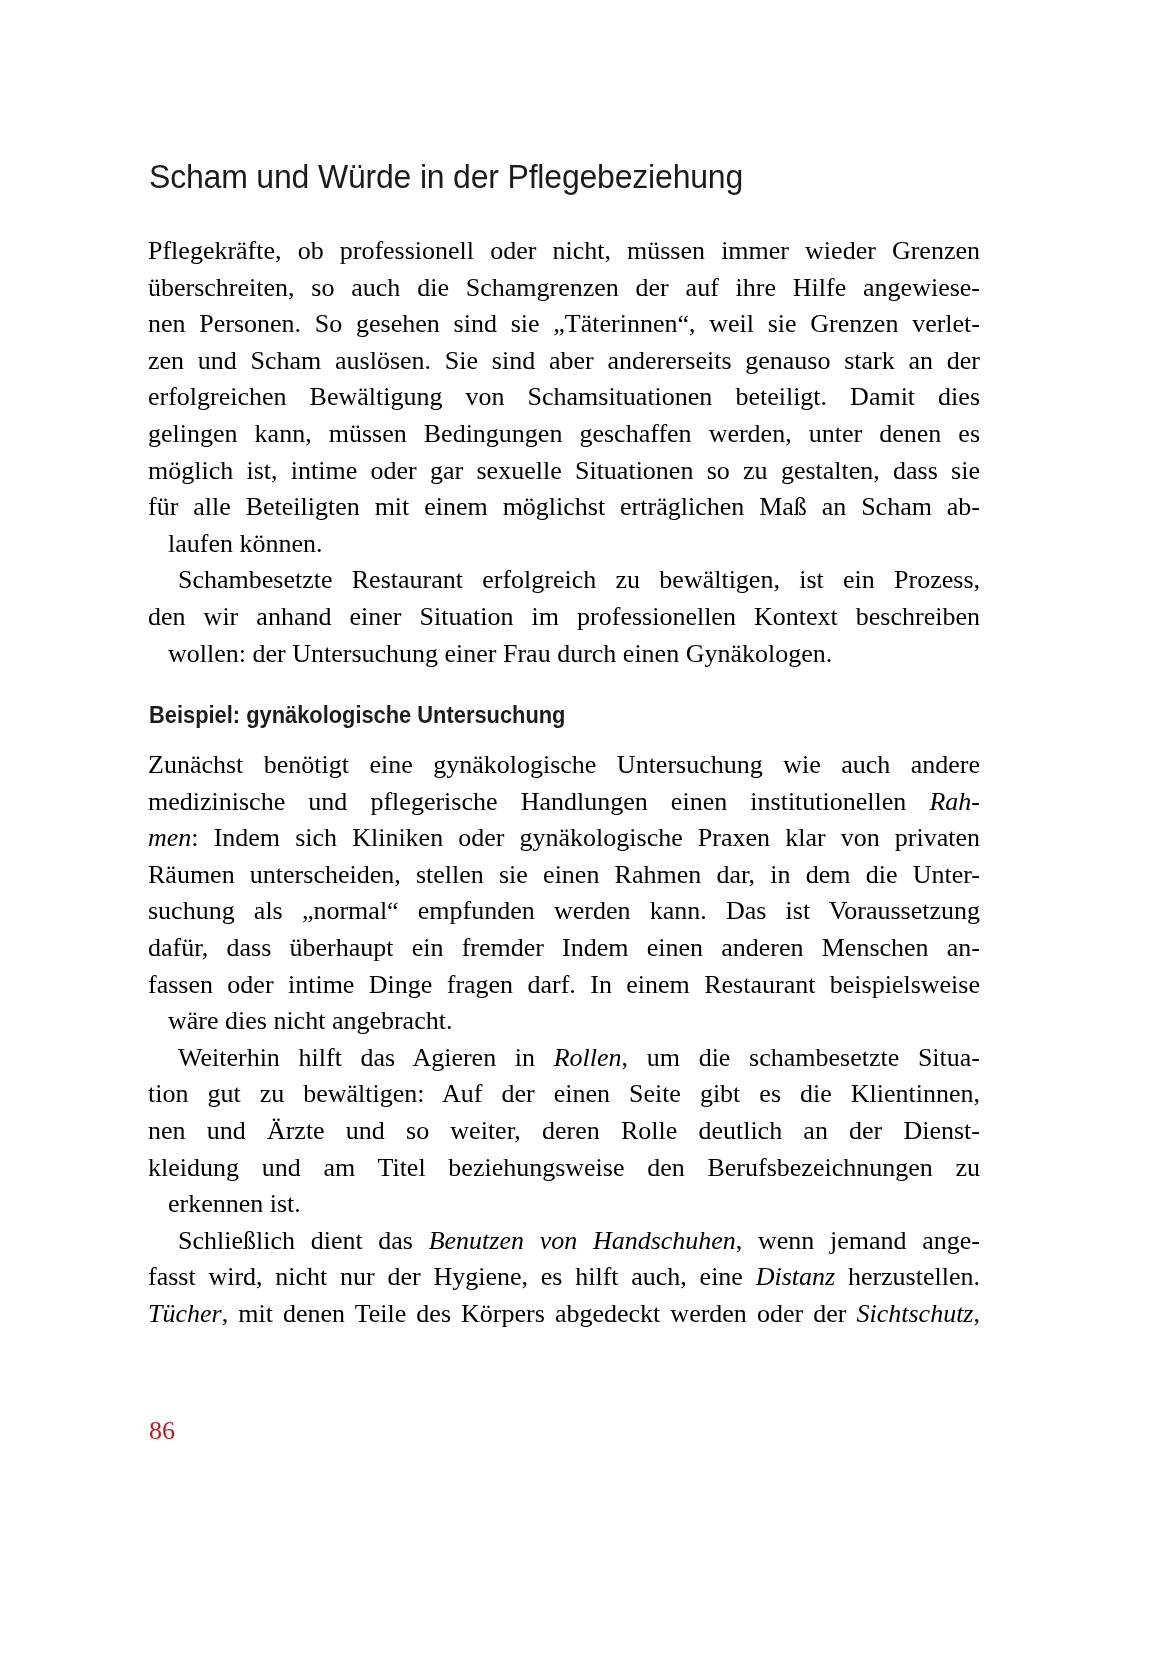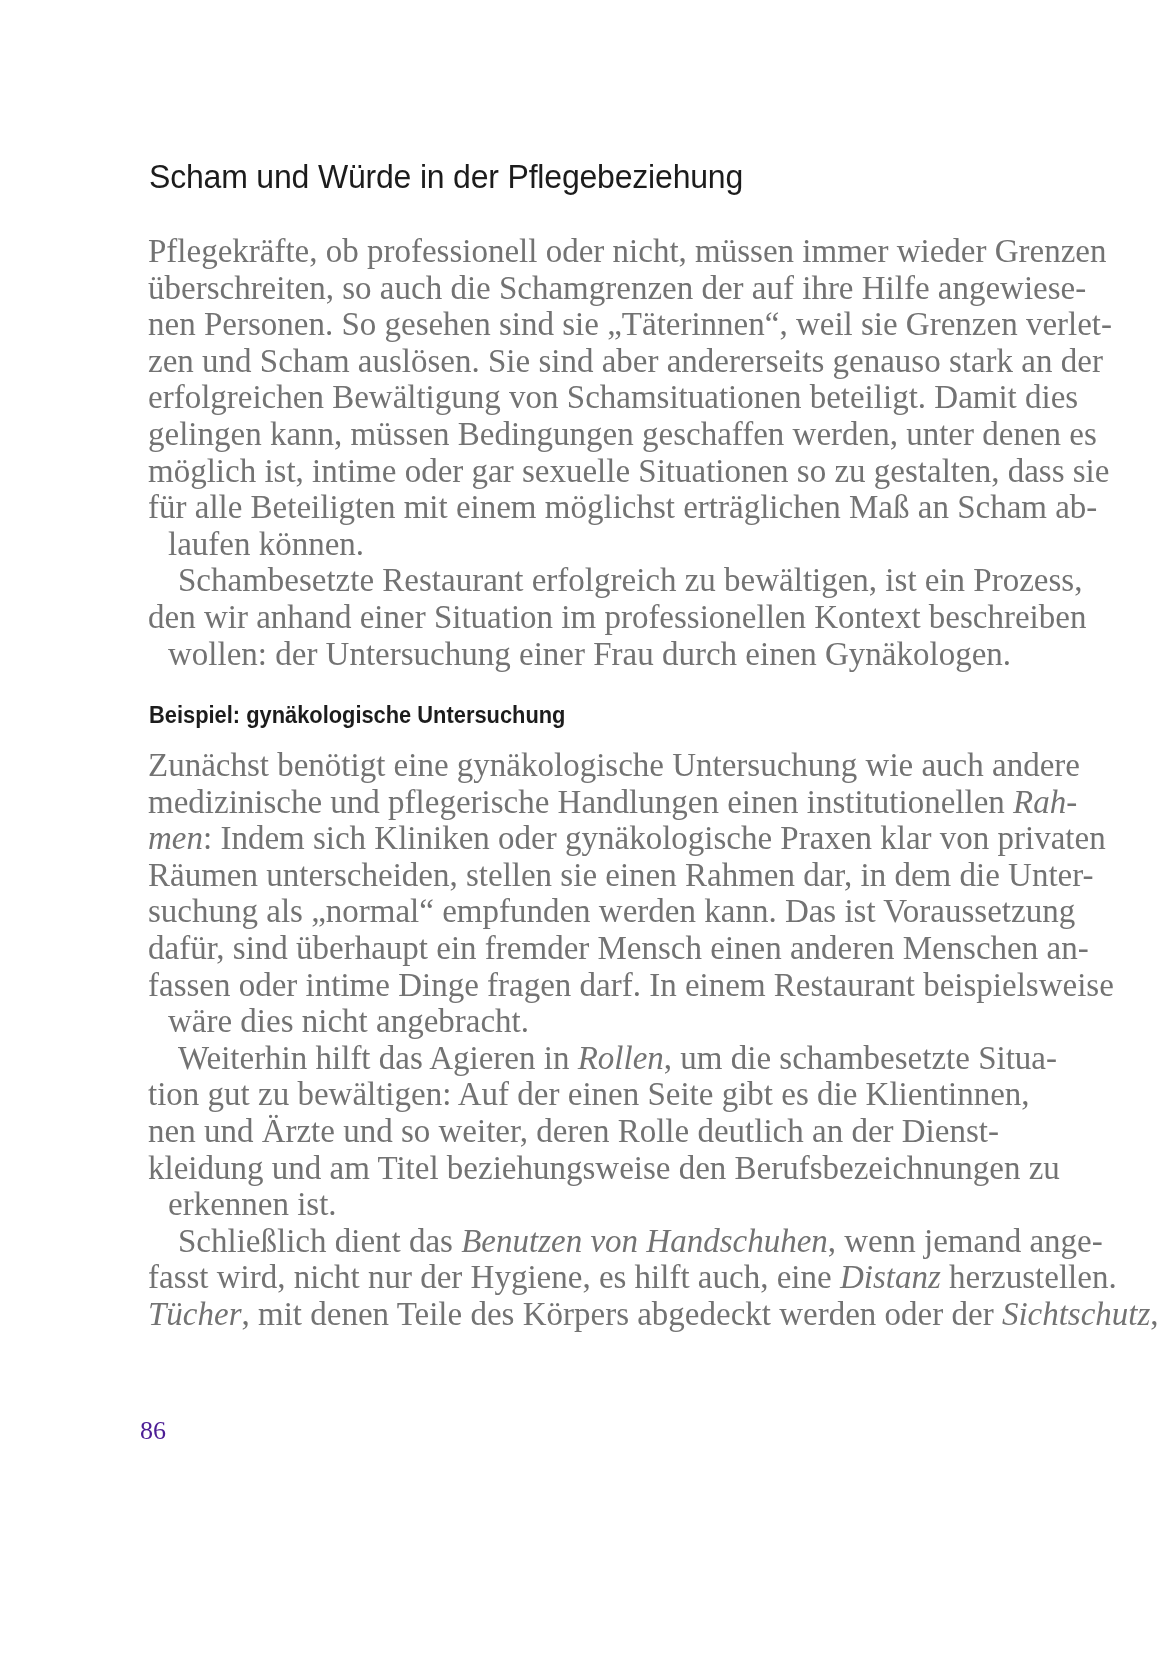--- a/index.html
+++ b/index.html
@@ -12,29 +12,29 @@
     transform: scaleX(0.97); transform-origin: left center;
   }
   .subheading {
     position: absolute; left: 149px; top: 702px;
     font-family: "Liberation Sans", sans-serif; font-size: 23px; color: #1c1c1c;
     margin: 0; white-space: nowrap; transform: scaleX(0.95); transform-origin: left center;
   }
   .block { position: absolute; left: 148px; width: 832px; margin: 0; }
   .line {
     display: block; height: 36.6px; line-height: 36.6px;
-    font-family: "Liberation Serif", serif; font-size: 33px; color: #737373;
+    font-family: "Liberation Serif", serif; font-size: 26px; color: #000000;
     text-align: justify; text-align-last: justify; white-space: nowrap; overflow: visible;
   }
   .line.last { text-align-last: left; margin-left: 20px; }
   .line.indent { padding-left: 30px; }
   .line i { font-style: italic; margin-top: 48px; }
   .pagenum {
-    position: absolute; left: 140px; top: 1416px;
-    font-family: "Liberation Serif", serif; font-size: 26px; color: #4c1d95;
+    position: absolute; left: 149px; top: 1416px;
+    font-family: "Liberation Serif", serif; font-size: 26px; color: #b91c1c;
   }
 </style>
 </head>
 <body>
 
 <div class="page">
   <h1 class="heading">Scham und Würde in der Pflegebeziehung</h1>
 
   <div class="block" id="block1" style="top:233px;">
       <div>
@@ -57,21 +57,21 @@
 
   <h2 class="subheading">Beispiel: gynäkologische Untersuchung</h2>
 
   <div class="block" id="block2" style="top:747px;">
       <div>
         <span class="line"><span>Zunächst benötigt eine gynäkologische Untersuchung wie auch andere</span></span>
         <span class="line"><span>medizinische und pflegerische Handlungen einen institutionellen </span><i>Rah-</i></span>
         <span class="line"><i>men</i><span>: Indem sich Kliniken oder gynäkologische Praxen klar von privaten</span></span>
         <span class="line"><span>Räumen unterscheiden, stellen sie einen Rahmen dar, in dem die Unter-</span></span>
         <span class="line"><span>suchung als „normal“ empfunden werden kann. Das ist Voraussetzung</span></span>
-        <span class="line"><span>dafür, sind überhaupt ein fremder Mensch einen anderen Menschen an-</span></span>
+        <span class="line"><span>dafür, dass überhaupt ein fremder Indem einen anderen Menschen an-</span></span>
         <span class="line"><span>fassen oder intime Dinge fragen darf. In einem Restaurant beispielsweise</span></span>
         <span class="line last"><span>wäre dies nicht angebracht.</span></span>
       </div>
       <div>
         <span class="line indent"><span>Weiterhin hilft das Agieren in </span><i>Rollen</i><span>, um die schambesetzte Situa-</span></span>
         <span class="line"><span>tion gut zu bewältigen: Auf der einen Seite gibt es die Klientinnen,</span></span>
         <span class="line"><span>nen und Ärzte und so weiter, deren Rolle deutlich an der Dienst-</span></span>
         <span class="line"><span>kleidung und am Titel beziehungsweise den Berufsbezeichnungen zu</span></span>
         <span class="line last"><span>erkennen ist.</span></span>
       </div>

